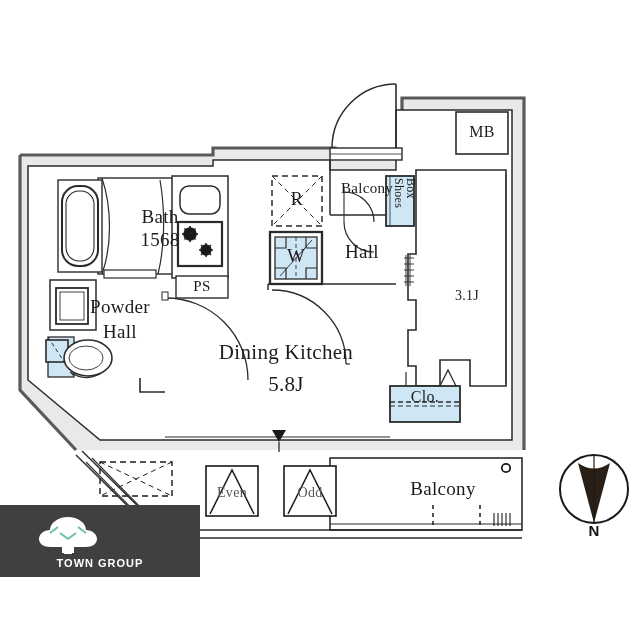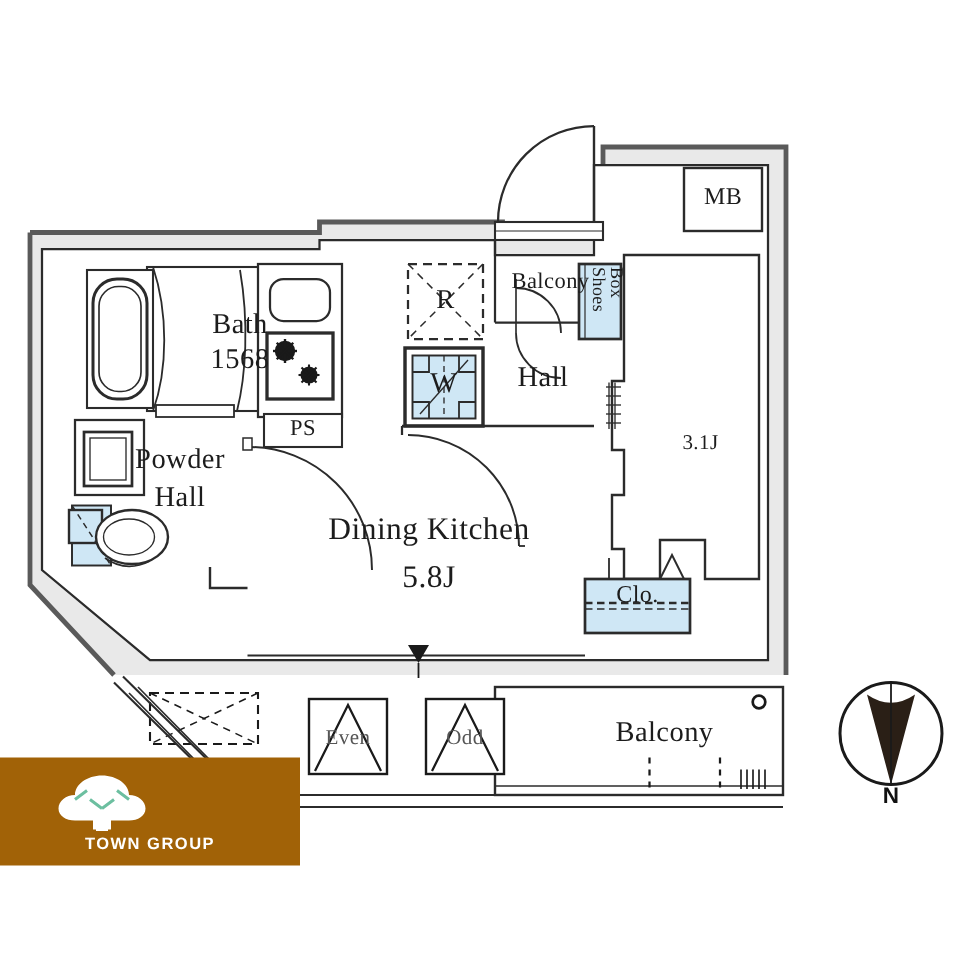--- a/index.html
+++ b/index.html
@@ -4,21 +4,21 @@
 <style>
   html,body{margin:0;padding:0;background:#ffffff;}
   body{width:640px;height:640px;overflow:hidden;
        font-family:"Liberation Serif",serif;color:#1a1a1a;}
   #stage{position:relative;width:640px;height:640px;background:#fff;}
   svg{position:absolute;left:0;top:0;}
   .lbl{position:absolute;white-space:nowrap;font-family:"Liberation Serif",serif;
        color:#1c1c1c;letter-spacing:.3px;}
   .lbl.c{transform:translateX(-50%);text-align:center;}
   .vert{writing-mode:vertical-rl;text-orientation:mixed;}
-  #logo{position:absolute;left:0;top:505px;width:200px;height:72px;background:#a16207;}
+  #logo{position:absolute;left:0;top:505px;width:200px;height:72px;background:#404040;}
   #logo .tree{position:absolute;left:28px;top:8px;width:80px;height:42px;}
   #logo .tg{position:absolute;left:0;top:52px;width:200px;text-align:center;
             font-family:"Liberation Sans",sans-serif;font-weight:bold;
             font-size:11px;color:#ffffff;letter-spacing:1px;}
   #brandwrap{position:absolute;left:72px;top:505px;width:320px;height:72px;}
   #tagline{position:absolute;left:0;top:4px;font-family:"DejaVu Sans",sans-serif;
            font-size:12.5px;color:#9fd4c2;letter-spacing:1.5px;white-space:nowrap;}
   #brand{position:absolute;left:-2px;top:20px;font-family:"DejaVu Sans",sans-serif;
          font-weight:bold;font-size:41px;color:#5cb894;letter-spacing:1px;white-space:nowrap;}
   #compass{position:absolute;left:556px;top:452px;width:76px;height:92px;}

